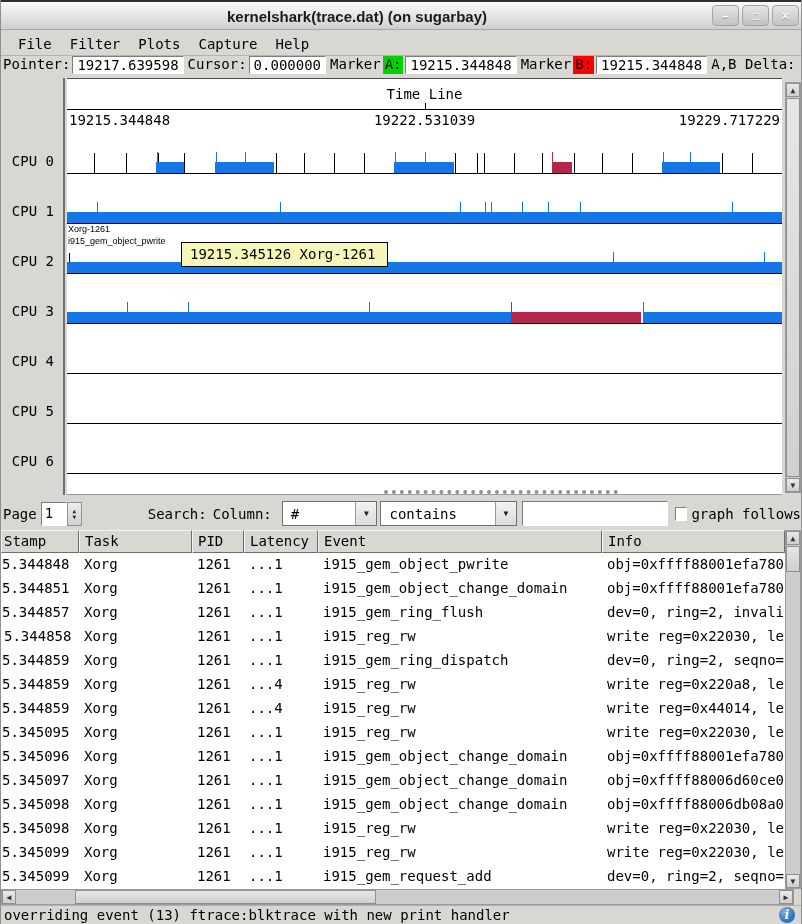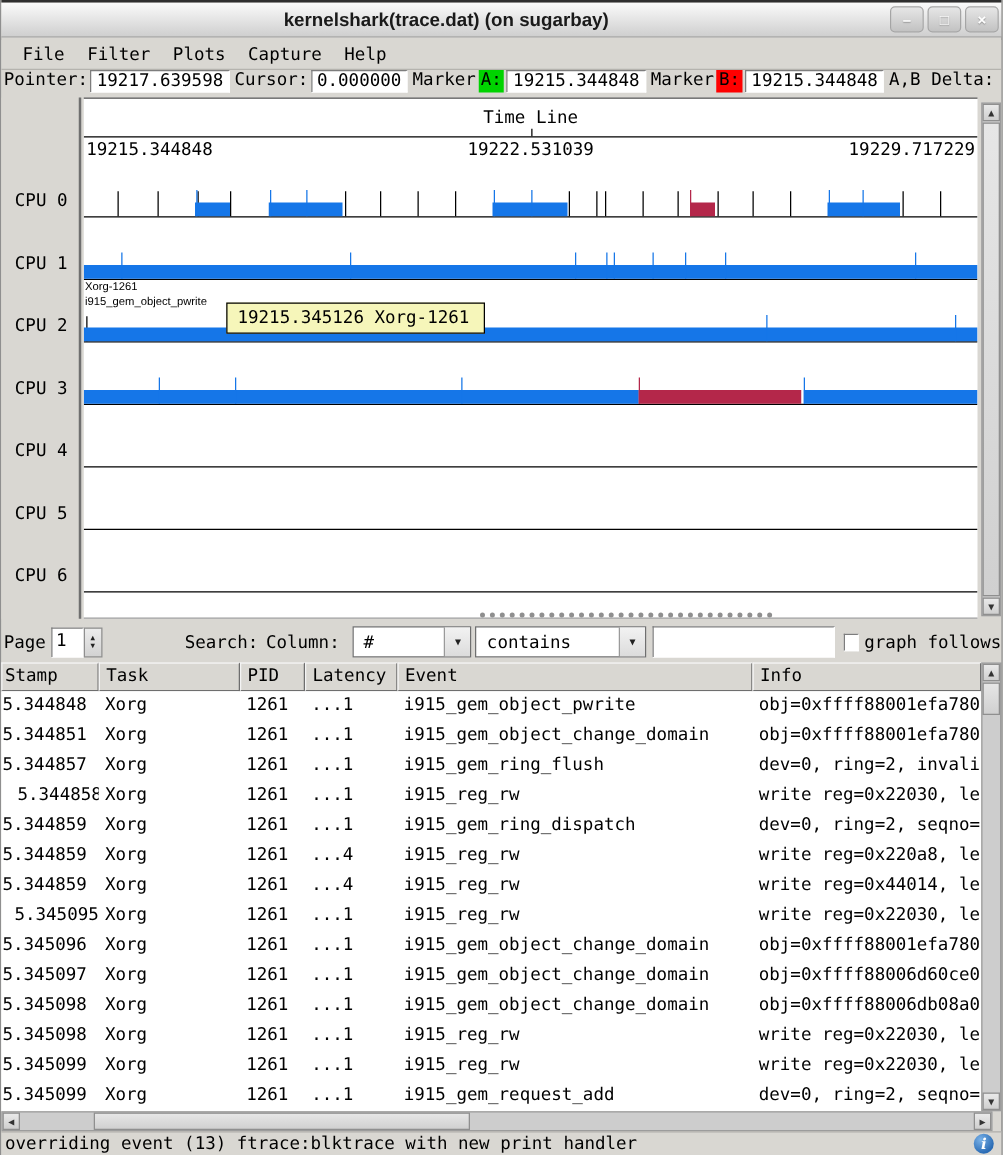--- a/index.html
+++ b/index.html
@@ -279,21 +279,21 @@
       </div>
       <div class="tr">
         <div class="td" style="width: 78px; padding-left: 1px;">5.344857</div>
         <div class="td" style="width: 113px; padding-left: 5px;">Xorg</div>
         <div class="td" style="width: 52px; padding-left: 5px;">1261</div>
         <div class="td" style="width: 74px; padding-left: 5px;">...1</div>
         <div class="td" style="width: 284px; padding-left: 5px;">i915_gem_ring_flush</div>
         <div class="td" style="width: 183px; padding-left: 5px;">dev=0, ring=2, invali</div>
       </div>
       <div class="tr">
-        <div class="td" style="width: 78px; padding-left: 13px;">5.344858</div>
+        <div class="td" style="width: 78px; padding-left: 3px;">5.344858</div>
         <div class="td" style="width: 113px; padding-left: 5px;">Xorg</div>
         <div class="td" style="width: 52px; padding-left: 5px;">1261</div>
         <div class="td" style="width: 74px; padding-left: 5px;">...1</div>
         <div class="td" style="width: 284px; padding-left: 5px;">i915_reg_rw</div>
         <div class="td" style="width: 183px; padding-left: 5px;">write reg=0x22030, le</div>
       </div>
       <div class="tr">
         <div class="td" style="width: 78px; padding-left: 1px;">5.344859</div>
         <div class="td" style="width: 113px; padding-left: 5px;">Xorg</div>
         <div class="td" style="width: 52px; padding-left: 5px;">1261</div>
@@ -311,21 +311,21 @@
       </div>
       <div class="tr">
         <div class="td" style="width: 78px; padding-left: 1px;">5.344859</div>
         <div class="td" style="width: 113px; padding-left: 5px;">Xorg</div>
         <div class="td" style="width: 52px; padding-left: 5px;">1261</div>
         <div class="td" style="width: 74px; padding-left: 5px;">...4</div>
         <div class="td" style="width: 284px; padding-left: 5px;">i915_reg_rw</div>
         <div class="td" style="width: 183px; padding-left: 5px;">write reg=0x44014, le</div>
       </div>
       <div class="tr">
-        <div class="td" style="width: 78px; padding-left: 1px; text-align: right;">5.345095</div>
+        <div class="td" style="width: 78px; padding-left: 1px;">5.345095</div>
         <div class="td" style="width: 113px; padding-left: 5px;">Xorg</div>
         <div class="td" style="width: 52px; padding-left: 5px;">1261</div>
         <div class="td" style="width: 74px; padding-left: 5px;">...1</div>
         <div class="td" style="width: 284px; padding-left: 5px;">i915_reg_rw</div>
         <div class="td" style="width: 183px; padding-left: 5px;">write reg=0x22030, le</div>
       </div>
       <div class="tr">
         <div class="td" style="width: 78px; padding-left: 1px;">5.345096</div>
         <div class="td" style="width: 113px; padding-left: 5px;">Xorg</div>
         <div class="td" style="width: 52px; padding-left: 5px;">1261</div>

